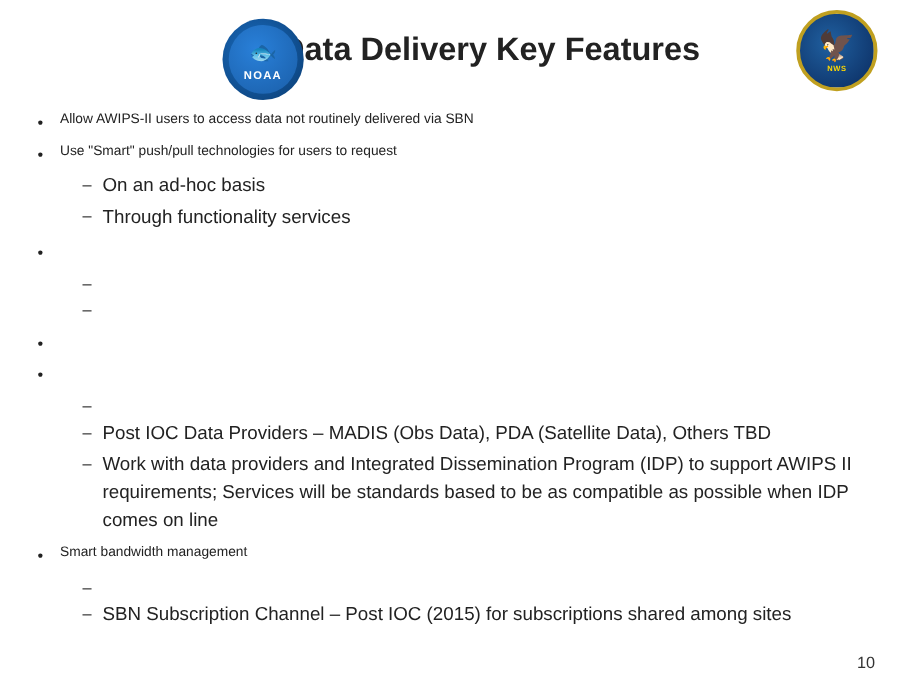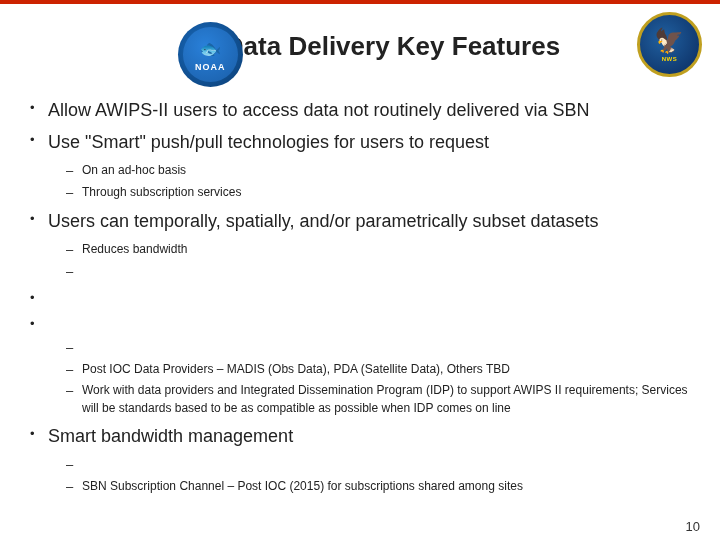--- a/index.html
+++ b/index.html
@@ -66,39 +66,39 @@
       align-items: flex-start;
       margin-bottom: 5px;
     }
     .bullet-dot {
       min-width: 18px;
       font-size: 13px;
       line-height: 1.5;
       padding-top: 1px;
     }
     .bullet-text {
-      font-size: 18px;
+      font-size: 11px;
       line-height: 1.5;
     }
     .sub-list {
       margin-left: 36px;
       margin-bottom: 4px;
     }
     .sub-item {
       display: flex;
       align-items: flex-start;
       margin-bottom: 2px;
     }
     .sub-dash {
       min-width: 16px;
       font-size: 13px;
       line-height: 1.5;
     }
     .sub-text {
-      font-size: 12px;
+      font-size: 15px;
       line-height: 1.5;
     }
     .footer {
       display: flex;
       justify-content: flex-end;
       padding: 4px 20px 6px 20px;
     }
     .page-number {
       font-size: 13px;
       color: #333;
@@ -200,31 +200,29 @@
         <span class="bullet-dot">•</span>
         <span class="bullet-text">Use "Smart" push/pull technologies for users to request</span>
       </div>
       <div class="sub-list">
         <div class="sub-item">
           <span class="sub-dash">–</span>
           <span class="sub-text">On an ad-hoc basis</span>
         </div>
         <div class="sub-item">
           <span class="sub-dash">–</span>
-          <span class="sub-text">Through subscription services</span>
-        </div>
-      </div>
-      <div class="bullet-main">
-        <span class="bullet-dot">•</span>
-        <span class="bullet-text">Users can temporally, spatially, and/or parametrically subset datasets</span>
-      </div>
-      <div class="sub-list">
-        <div class="sub-item">
-          <span class="sub-dash">–</span>
-          <span class="sub-text">Reduces bandwidth</span>
+          <span class="sub-text">Through functionality services</span>
+        </div>
+      </div>
+      <div class="bullet-main">
+        <span class="bullet-dot">•</span>
+      </div>
+      <div class="sub-list">
+        <div class="sub-item">
+          <span class="sub-dash">–</span>
         </div>
         <div class="sub-item">
           <span class="sub-dash">–</span>
         </div>
       </div>
       <div class="bullet-main">
         <span class="bullet-dot">•</span>
       </div>
       <div class="bullet-main">
         <span class="bullet-dot">•</span>

